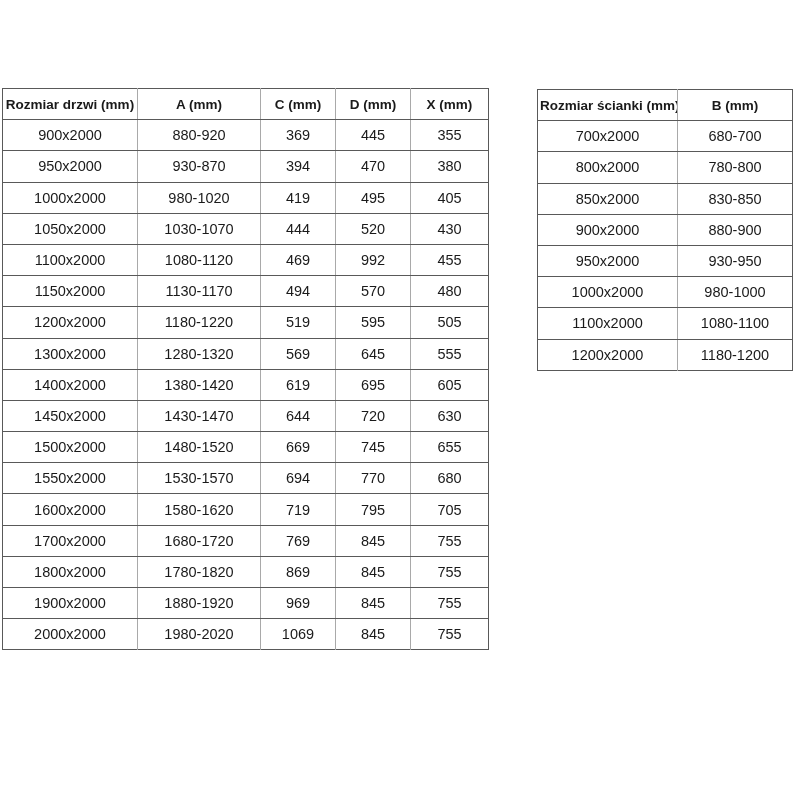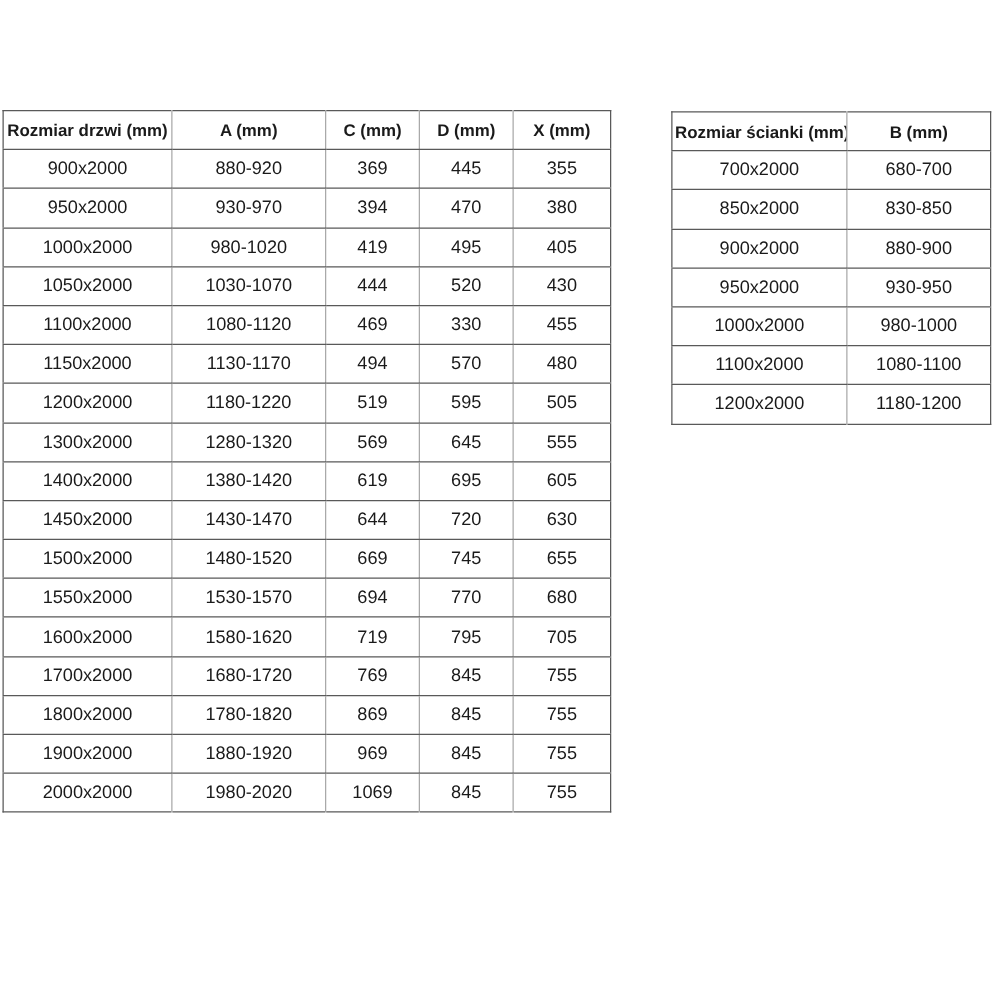--- a/index.html
+++ b/index.html
@@ -87,21 +87,21 @@
       <tbody>
         <tr>
           <td>900x2000</td>
           <td>880-920</td>
           <td>369</td>
           <td>445</td>
           <td>355</td>
         </tr>
         <tr>
           <td>950x2000</td>
-          <td>930-970</td>
+          <td>930-870</td>
           <td>394</td>
           <td>470</td>
           <td>380</td>
         </tr>
         <tr>
           <td>1000x2000</td>
           <td>980-1020</td>
           <td>419</td>
           <td>495</td>
           <td>405</td>
@@ -110,21 +110,21 @@
           <td>1050x2000</td>
           <td>1030-1070</td>
           <td>444</td>
           <td>520</td>
           <td>430</td>
         </tr>
         <tr>
           <td>1100x2000</td>
           <td>1080-1120</td>
           <td>469</td>
-          <td>330</td>
+          <td>992</td>
           <td>455</td>
         </tr>
         <tr>
           <td>1150x2000</td>
           <td>1130-1170</td>
           <td>494</td>
           <td>570</td>
           <td>480</td>
         </tr>
         <tr>
@@ -217,20 +217,24 @@
           <th>Rozmiar ścianki (mm)</th>
           <th>B (mm)</th>
         </tr>
       </thead>
       <tbody>
         <tr>
           <td>700x2000</td>
           <td>680-700</td>
         </tr>
         <tr>
+          <td>800x2000</td>
+          <td>780-800</td>
+        </tr>
+        <tr>
           <td>850x2000</td>
           <td>830-850</td>
         </tr>
         <tr>
           <td>900x2000</td>
           <td>880-900</td>
         </tr>
         <tr>
           <td>950x2000</td>
           <td>930-950</td>

